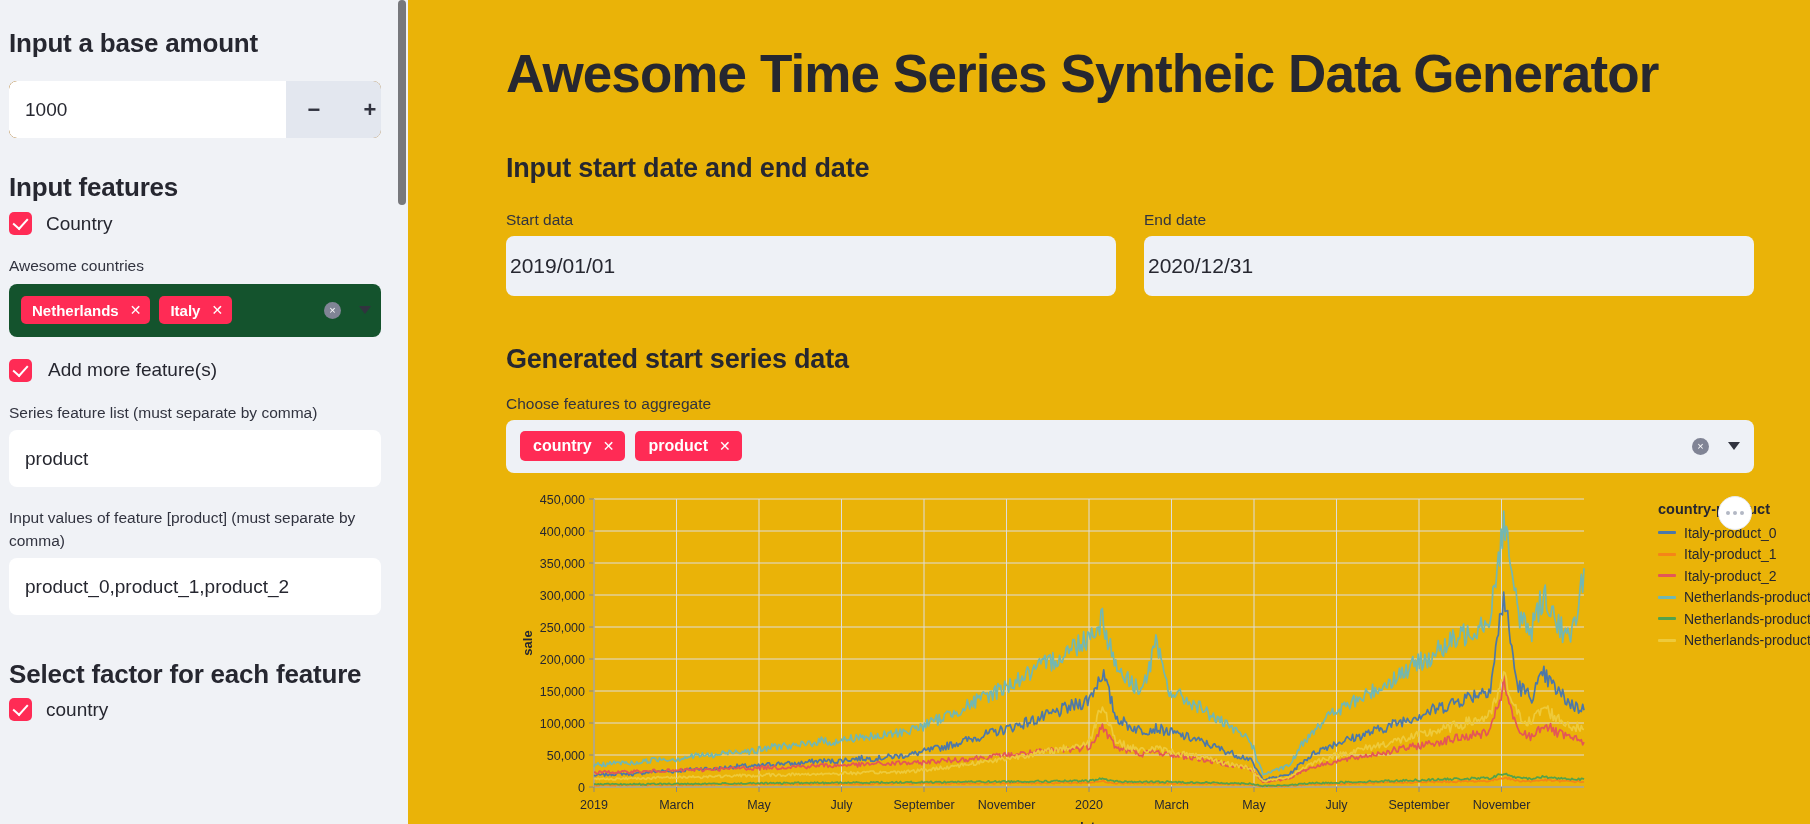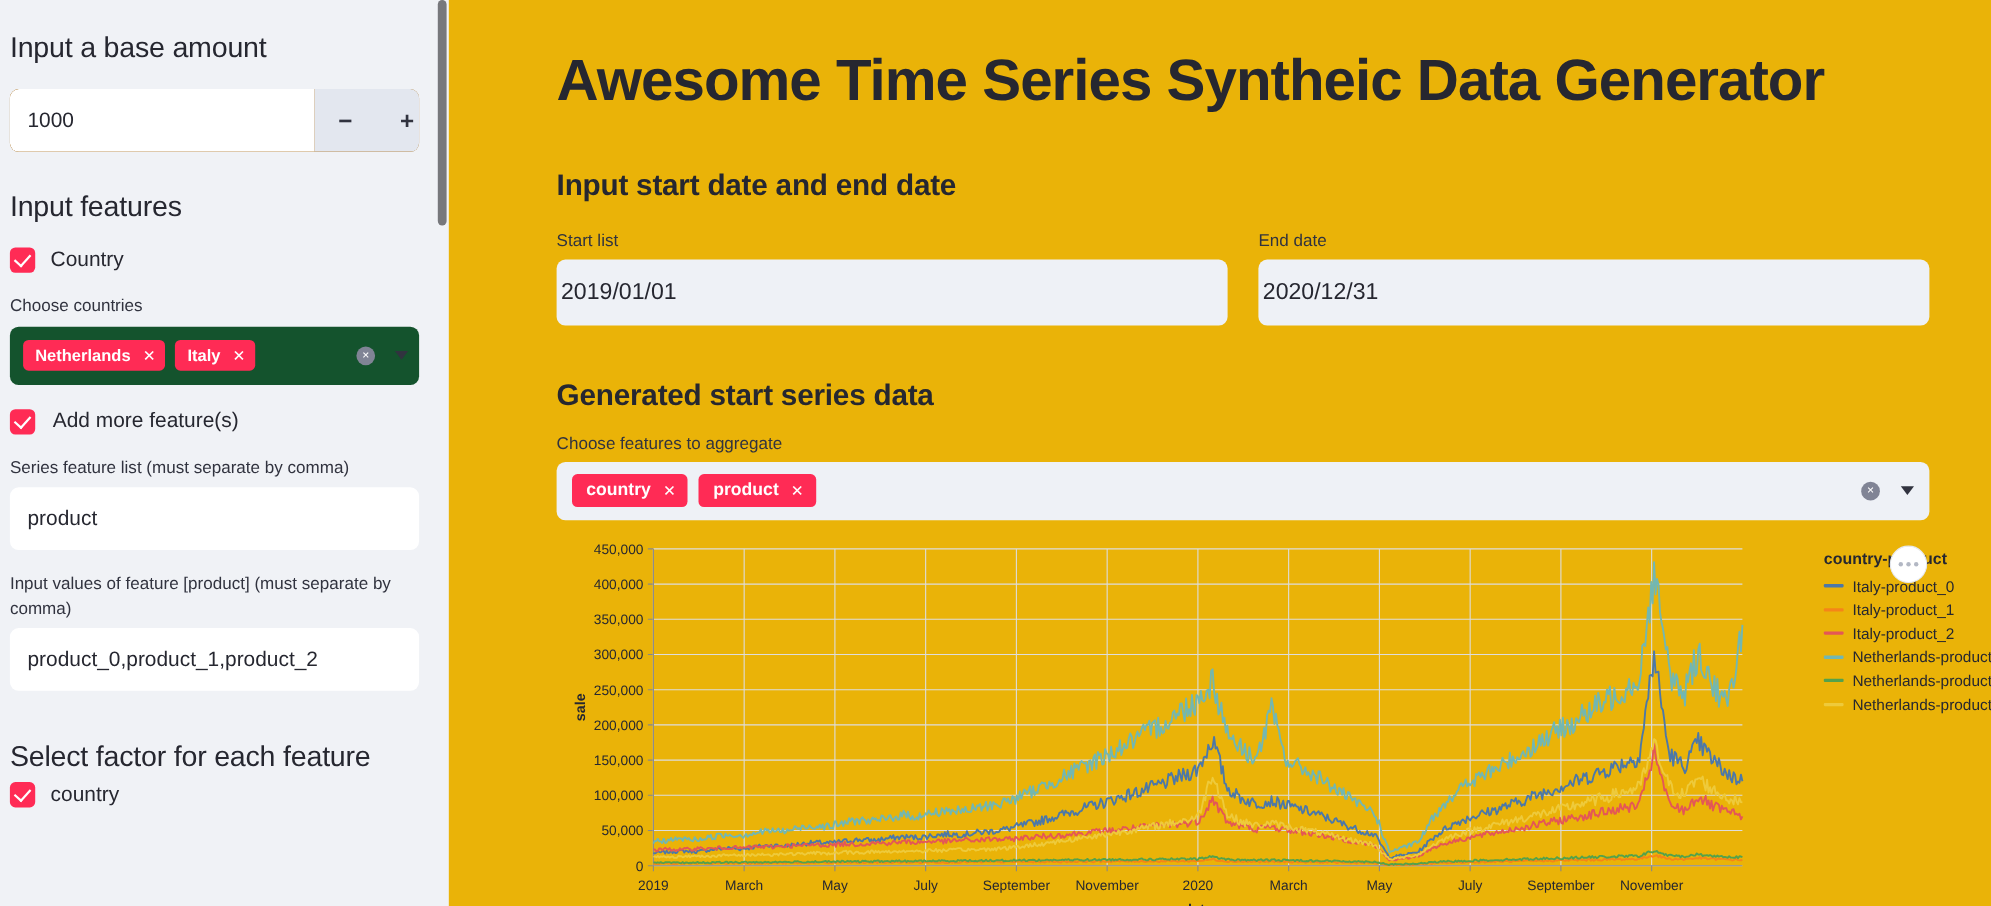--- a/index.html
+++ b/index.html
@@ -24,28 +24,28 @@
   }
   .sidebar-inner { padding: 28px 9px 0 9px; }
   .sb-scrollbar {
     position: absolute; top: 0; right: 2px;
     width: 8px; height: 205px;
     background: #77787c; border-radius: 4px;
   }
 
   h2.sb-head {
     font-size: 26px;
-    font-weight: 400;
+    font-weight: 700;
     letter-spacing: -0.2px;
     color: #262730;
     margin: 0 0 22px 0;
     padding: 0;
     line-height: 1.2;
   }
-  h2.sb-head.second { margin-top: 34px; margin-bottom: 22px; }
+  h2.sb-head.second { margin-top: 34px; margin-bottom: 9px; }
   h2.sb-head.third  { margin-top: 44px; margin-bottom: 8px; }
 
   
   .num-wrap {
     display: flex; width: 372px; height: 57px;
     border-radius: 8px; overflow: hidden;
     background: #a16207;
     margin-bottom: 6px;
   }
   .num-field {
@@ -192,21 +192,21 @@
         </div>
       </div>
 
       <h2 class="sb-head second">Input features</h2>
 
       <div class="cb-row">
         <span class="cb-box"></span>
         <span class="cb-label">Country</span>
       </div>
 
-      <div class="caption">Choose countries</div>
+      <div class="caption">Awesome countries</div>
 
       <div class="ms">
         <span class="chip">
           <span>Netherlands</span>
           <span class="x">✕</span>
         </span>
         <span class="chip">
           <span>Italy</span>
           <span class="x">✕</span>
         </span>
@@ -239,21 +239,21 @@
 
   <main class="main">
     <div class="main-inner">
 
       <h1 class="title">Awesome Time Series Syntheic Data Generator</h1>
 
       <h3 class="sec">Input start date and end date</h3>
 
       <div class="date-row">
         <div class="date-col">
-          <div class="m-caption">Start list</div>
+          <div class="m-caption">Start data</div>
           <div class="date-box">2019/01/01</div>
         </div>
         <div class="date-col">
           <div class="m-caption">End date</div>
           <div class="date-box">2020/12/31</div>
         </div>
       </div>
 
       <h3 class="sec">Generated start series data</h3>
 

